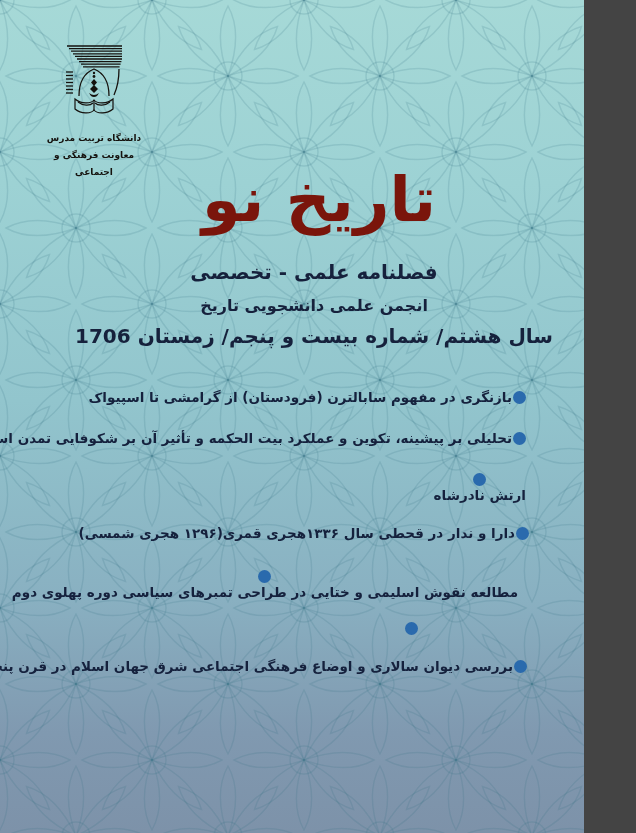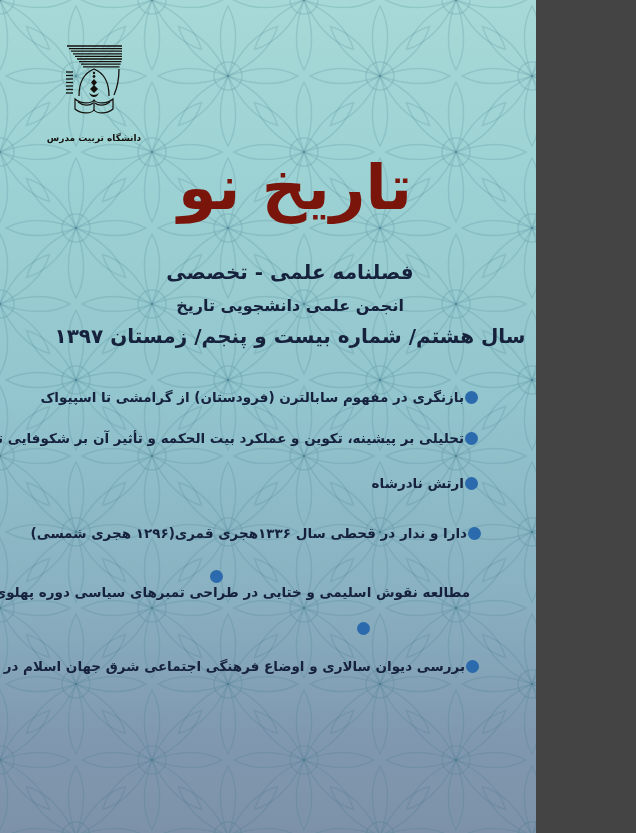--- a/index.html
+++ b/index.html
@@ -1,28 +1,28 @@
 <!DOCTYPE html>
 <html lang="fa"><head>
 <meta charset="utf-8">
 <style>
   html,body{margin:0;padding:0;background:#444;}
   .cover{
-    position:relative;width:536px;height:833px;overflow:hidden;
+    position:relative;width:584px;height:833px;overflow:hidden;
     font-family:"DejaVu Sans",sans-serif;
     background:linear-gradient(180deg,#a6d9d7 0%,#9dd2d4 22%,#92c5cd 48%,#89b0c1 72%,#8099b0 88%,#7d92a9 100%);
   }
   .pattern-layer{position:absolute;inset:0;pointer-events:none;}
   
   .logo{position:absolute;left:42px;top:44px;width:104px;text-align:center;color:#15120e;}
   .logo .emblem{display:block;margin:0 auto 6px auto;}
   .logo .uni,.logo .dept{direction:rtl;font-size:9px;font-weight:bold;line-height:1.9;letter-spacing:0;}
   
   .masthead{position:absolute;left:54px;right:0;top:146px;text-align:center;direction:rtl;}
-  .masthead .title{font-size:62px;font-weight:bold;color:#7a150b;line-height:1.35;margin:0;}
+  .masthead .title{font-size:62px;font-weight:bold;color:#7a150b;line-height:1.35;margin:12px;}
   .sub{position:absolute;left:44px;right:0;text-align:center;direction:rtl;color:#16213c;font-weight:bold;}
   .sub1{top:260px;font-size:20px;}
   .sub2{top:296px;font-size:16px;}
   .sub3{top:324px;font-size:20px;}
   
   .articles{list-style:none;margin:0;padding:0;}
   .article{
     position:absolute;display:flex;align-items:center;gap:1px;
     direction:rtl;white-space:nowrap;height:20px;
     color:#15213d;font-size:13.5px;font-weight:bold;
@@ -88,39 +88,40 @@
         <path d="M26,49 Q31,53 36,49 L34,52 Q31,54 28,52 Z"></path>
       </g>
       <g stroke="#15120e" stroke-width="1.2" fill="none">
         <path d="M12,55 C18,60 28,60 31,56 C34,60 44,60 50,55 L50,65 C44,70 34,70 31,66 C28,70 18,70 12,65 Z"></path>
         <line x1="31" y1="56" x2="31" y2="66"></line>
         <path d="M15,58 C20,62 27,62 30,59"></path>
         <path d="M47,58 C42,62 35,62 32,59"></path>
       </g>
     </svg>
     <div class="uni">دانشگاه تربیت مدرس</div>
+    <div class="dept">معاونت فرهنگی و اجتماعی</div>
   </div>
 
   <div class="masthead">
     <h1 class="title">تاریخ نو</h1>
   </div>
   <div class="sub sub1">فصلنامه علمی - تخصصی</div>
   <div class="sub sub2">انجمن علمی دانشجویی تاریخ</div>
-  <div class="sub sub3">سال هشتم/ شماره بیست و پنجم/ زمستان ۱۳۹۷</div>
+  <div class="sub sub3">سال هشتم/ شماره بیست و پنجم/ زمستان 1706</div>
 
   <ul class="articles">
     <li class="article" style="top:387px;right:58px;">
       <span class="dot"></span>
       <span>بازنگری در مفهوم سابالترن (فرودستان) از گرامشی تا اسپیواک</span>
     </li>
     <li class="article" style="top:428px;right:58px;">
       <span class="dot"></span>
       <span>تحلیلی بر پیشینه، تکوین و عملکرد بیت الحکمه و تأثیر آن بر شکوفایی تمدن اسلامی</span>
     </li>
-    <li class="article" style="top:473px;right:58px;">
+    <li class="article" style="top:473px;right:58px;flex-direction:column;">
       <span class="dot"></span>
       <span>ارتش نادرشاه</span>
     </li>
     <li class="article" style="top:523px;right:55px;margin-left:20px;">
       <span class="dot"></span>
       <span>دارا و ندار در قحطی سال ۱۳۳۶هجری قمری(۱۲۹۶ هجری شمسی)</span>
     </li>
     <li class="article" style="top:570px;right:66px;flex-direction:column;">
       <span class="dot"></span>
       <span>مطالعه نقوش اسلیمی و ختایی در طراحی تمبرهای سیاسی دوره پهلوی دوم</span>

